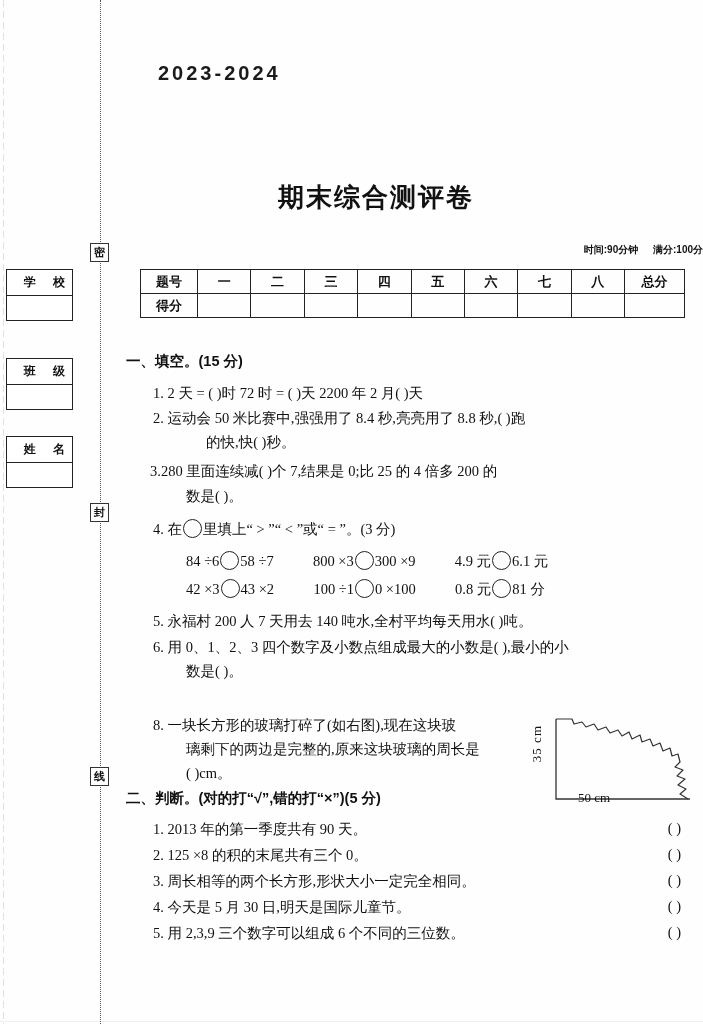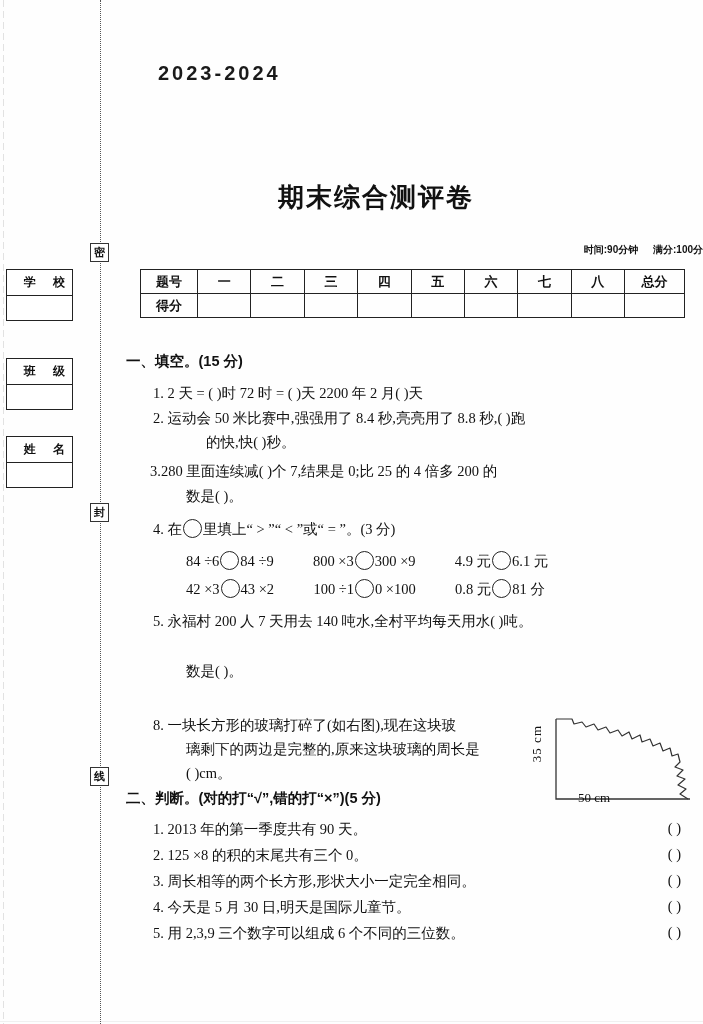--- a/index.html
+++ b/index.html
@@ -282,37 +282,38 @@
   <div class="q" style="left:186px; top:433px;margin-left:20px;">的快,快(      )秒。</div>
 
   <div class="q" style="left:150px; top:462px;">3.280 里面连续减(      )个 7,结果是 0;比 25 的 4 倍多 200 的</div>
   <div class="q" style="left:186px; top:487px;">数是(      )。</div>
 
   <div class="q" style="left:153px; top:519px;">
     <span>4. 在</span><span class="circ"></span><span>里填上“ &gt; ”“ &lt; ”或“ = ”。(3 分)</span>
   </div>
 
   <div class="q" style="left:186px; top:551px;">
-    <span>84 ÷6</span><span class="circ"></span><span>84 ÷9</span>
+    <span>84 ÷6</span><span class="circ"></span><span>58 ÷7</span>
     <span style="display:inline-block;width:32px;"></span>
     <span>800 ×3</span><span class="circ"></span><span>300 ×9</span>
     <span style="display:inline-block;width:32px;"></span>
     <span>4.9 元</span><span class="circ"></span><span>6.1 元</span>
   </div>
 
   <div class="q" style="left:186px; top:579px;text-align:center;">
     <span>42 ×3</span><span class="circ"></span><span>43 ×2</span>
     <span style="display:inline-block;width:32px;"></span>
     <span>100 ÷1</span><span class="circ"></span><span>0 ×100</span>
     <span style="display:inline-block;width:32px;"></span>
     <span>0.8 元</span><span class="circ"></span><span>81 分</span>
   </div>
 
   <div class="q" style="left:153px; top:612px;">5. 永福村 200 人 7 天用去 140 吨水,全村平均每天用水(      )吨。</div>
 
+  <div class="q" style="left:153px; top:638px;">6. 用 0、1、2、3 四个数字及小数点组成最大的小数是(      ),最小的小</div>
   <div class="q" style="left:186px; top:662px;">数是(      )。</div>
 
 
   <div class="q" style="left:153px; top:716px;">8. 一块长方形的玻璃打碎了(如右图),现在这块玻</div>
   <div class="q" style="left:186px; top:740px;">璃剩下的两边是完整的,原来这块玻璃的周长是</div>
   <div class="q" style="left:186px; top:764px;">(      )cm。</div>
 
   <svg class="glass-fig" viewBox="0 0 170 100">
     <path d="M 28 6 L 28 86 L 162 86" fill="none" stroke="#333" stroke-width="1.3"></path>
     <path d="M 28 6

